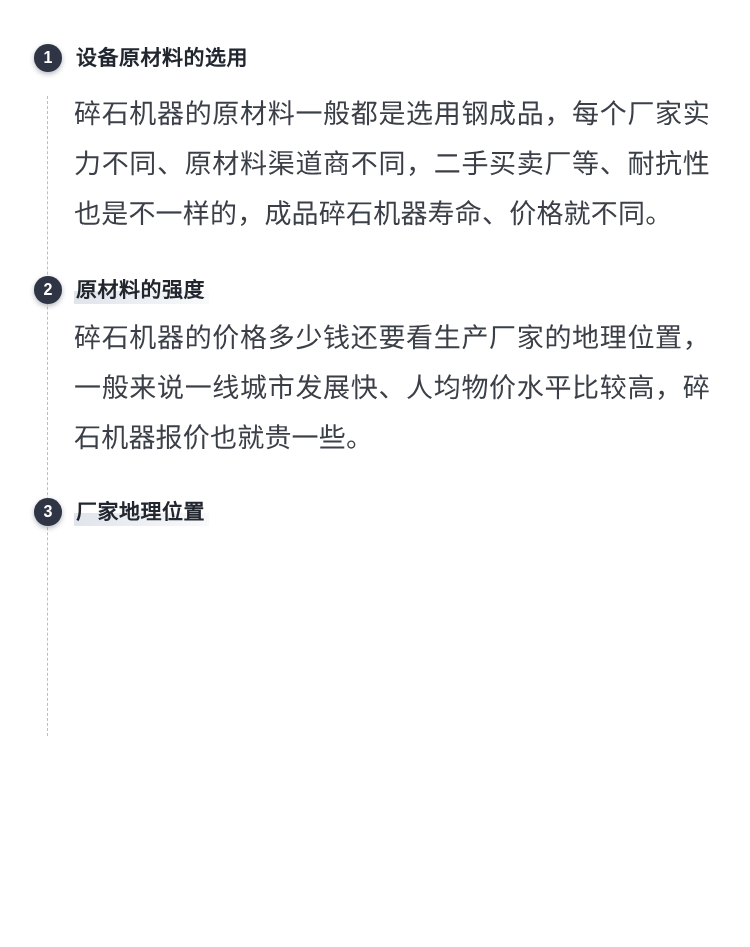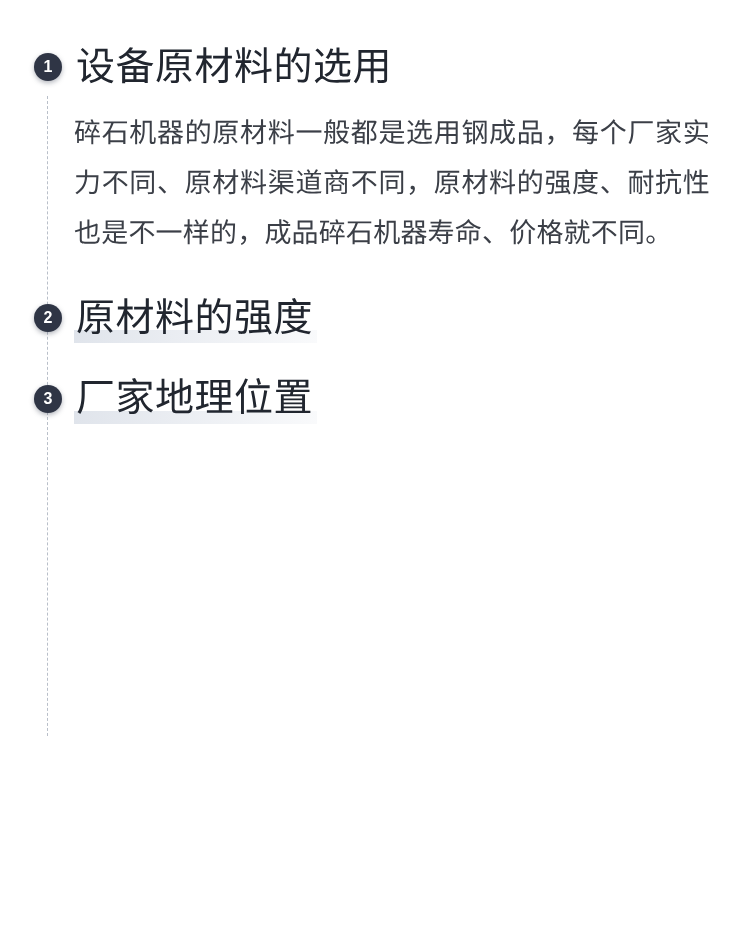--- a/index.html
+++ b/index.html
@@ -55,22 +55,22 @@
     color: #ffffff;
     font-size: 16px;
     line-height: 28px;
     text-align: center;
     font-weight: bold;
     font-family: "Liberation Sans", "DejaVu Sans", sans-serif;
     box-shadow: 0 2px 5px rgba(40, 50, 70, 0.35);
   }
 
   .section-title {
-    font-size: 39px;
-    font-weight: normal;
+    font-size: 21px;
+    font-weight: bold;
     color: #21262f;
     letter-spacing: 0.5px;
     line-height: 1.2;
     position: relative;
   }
   
   .section-title.highlight::after {
     content: "";
     position: absolute;
     left: -2px;
@@ -103,28 +103,29 @@
 
 <div class="page">
 
   <div class="timeline-rail"></div>
 
   <div class="section s1">
     <div class="section-head">
       <div class="badge">1</div>
       <div class="section-title">设备原材料的选用</div>
     </div>
-    <div class="section-body">碎石机器的原材料一般都是选用钢成品，每个厂家实力不同、原材料渠道商不同，原材料的强度、耐抗性也是不一样的，成品碎石机器寿命、价格就不同。</div>
+    <div class="section-body">碎石机器的原材料一般都是选用钢成品，每个厂家实力不同、原材料渠道商不同，二手买卖厂等、耐抗性也是不一样的，成品碎石机器寿命、价格就不同。</div>
   </div>
 
   <div class="section s2">
     <div class="section-head">
       <div class="badge">2</div>
       <div class="section-title highlight">原材料的强度</div>
     </div>
+    <div class="section-body">碎石机器的价格多少钱还要看生产厂家的地理位置，一般来说一线城市发展快、人均物价水平比较高，碎石机器报价也就贵一些。</div>
   </div>
 
   <div class="section s3">
     <div class="section-head">
       <div class="badge">3</div>
       <div class="section-title highlight">厂家地理位置</div>
     </div>
   </div>
 
 </div>

